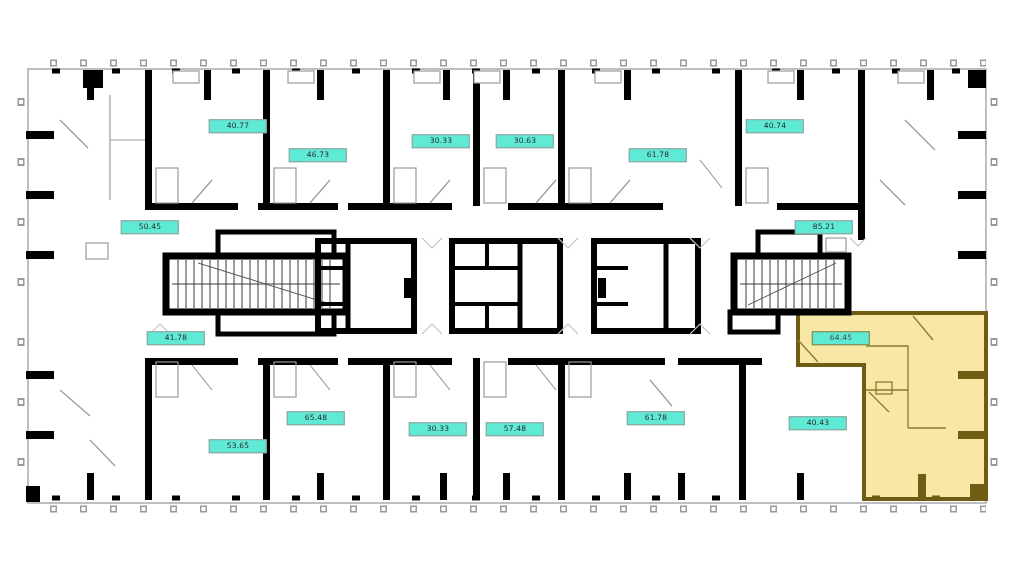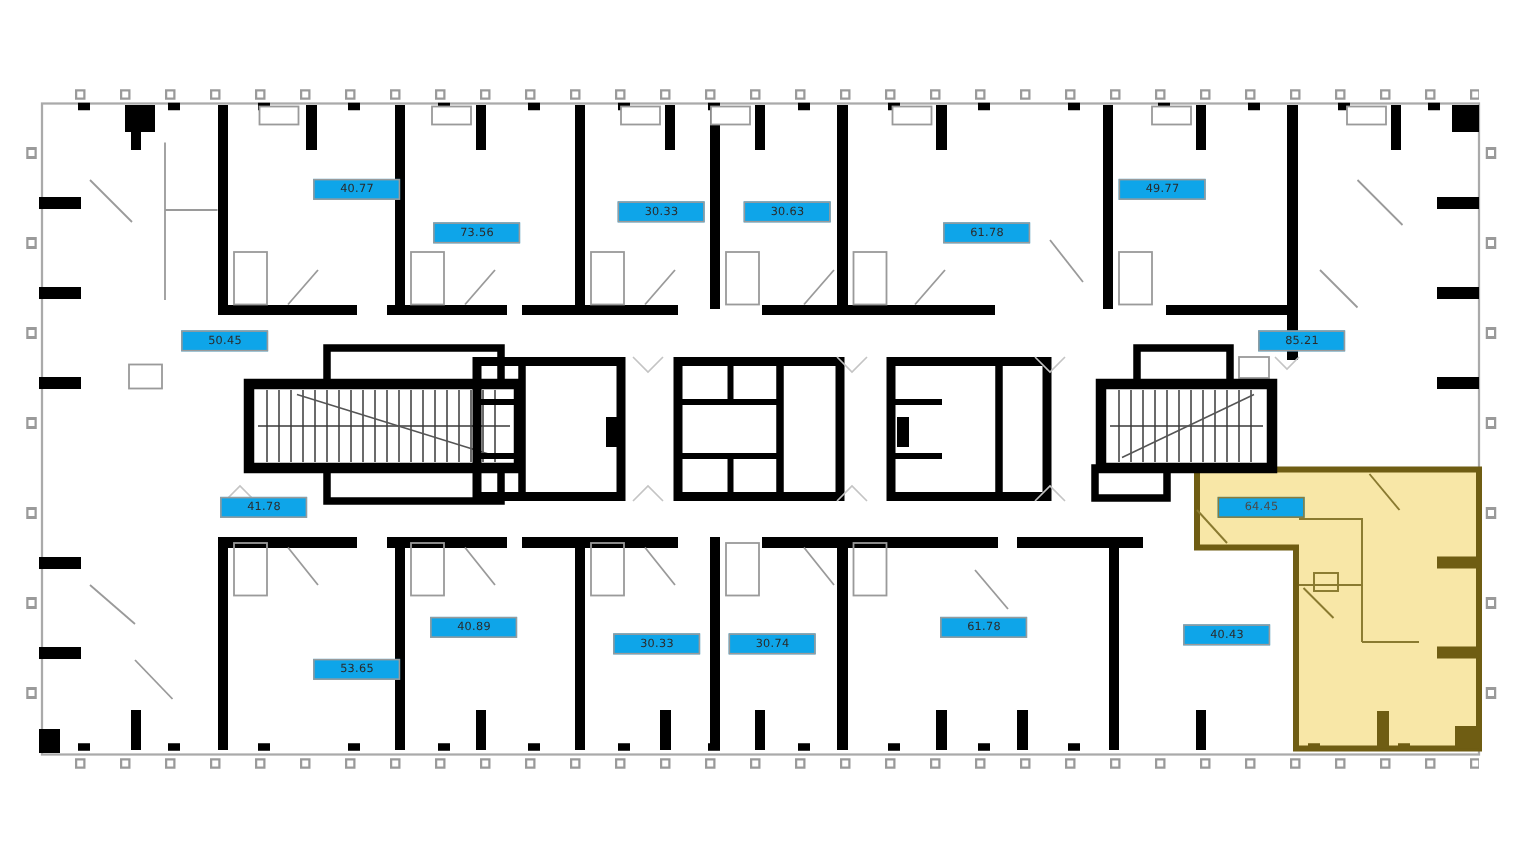--- a/index.html
+++ b/index.html
@@ -1,19 +1,19 @@
 <!DOCTYPE html>
 <html><head>
 <meta charset="utf-8">
 <style>
   html,body{margin:0;padding:0;background:#ffffff;}
   .stage{position:relative;width:1024px;height:573px;background:#ffffff;overflow:hidden;
          font-family:"DejaVu Sans", sans-serif;}
   .plan-svg{position:absolute;left:0;top:0;}
-  .area-label{position:absolute;transform:translate(-50%,-50%);background:#0ea5e9;
+  .area-label{position:absolute;transform:translate(-50%,-50%);background:#5eead4;
     border:1px solid #9a9a9a;color:#2b2b2b;font-size:7.5px;line-height:1;
     padding:2px 17px;white-space:nowrap;letter-spacing:.2px;}
   .area-label.hl{border-color:#8d7c3a;color:#4a4a4a;text-align:right;}
 </style>
 </head>
 <body>
 
 <div class="stage">
 
 <svg class="plan-svg" width="1024" height="573" viewBox="0 0 1024 573">
@@ -241,29 +241,29 @@
     <path d="M690 238 l10 10 l10 -10" fill="none"></path>
     <path d="M422 334 l10 -10 l10 10" fill="none"></path>
     <path d="M558 334 l10 -10 l10 10" fill="none"></path>
     <path d="M690 334 l10 -10 l10 10" fill="none"></path>
     <path d="M150 334 l10 -10 l10 10" fill="none"></path>
     <path d="M850 238 l8 8 l8 -8" fill="none"></path>
   </g>
 </svg>
 
 <div class="area-label" style="left:238px;top:126px">40.77</div>
-<div class="area-label" style="left:318px;top:155px">73.56</div>
+<div class="area-label" style="left:318px;top:155px">46.73</div>
 <div class="area-label" style="left:441px;top:141px">30.33</div>
 <div class="area-label" style="left:525px;top:141px">30.63</div>
 <div class="area-label" style="left:658px;top:155px">61.78</div>
-<div class="area-label" style="left:775px;top:126px">49.77</div>
+<div class="area-label" style="left:775px;top:126px">40.74</div>
 <div class="area-label" style="left:150px;top:227px">50.45</div>
-<div class="area-label" style="left:868px;top:227px">85.21</div>
+<div class="area-label" style="left:824px;top:227px">85.21</div>
 <div class="area-label" style="left:176px;top:338px">41.78</div>
 <div class="area-label hl" style="left:841px;top:338px">64.45</div>
 <div class="area-label" style="left:238px;top:446px">53.65</div>
-<div class="area-label" style="left:316px;top:418px">40.89</div>
+<div class="area-label" style="left:316px;top:418px">65.48</div>
 <div class="area-label" style="left:438px;top:429px">30.33</div>
-<div class="area-label" style="left:515px;top:429px">30.74</div>
+<div class="area-label" style="left:515px;top:429px">57.48</div>
 <div class="area-label" style="left:656px;top:418px">61.78</div>
 <div class="area-label" style="left:818px;top:423px">40.43</div>
 
 </div>
 
 </body></html>

